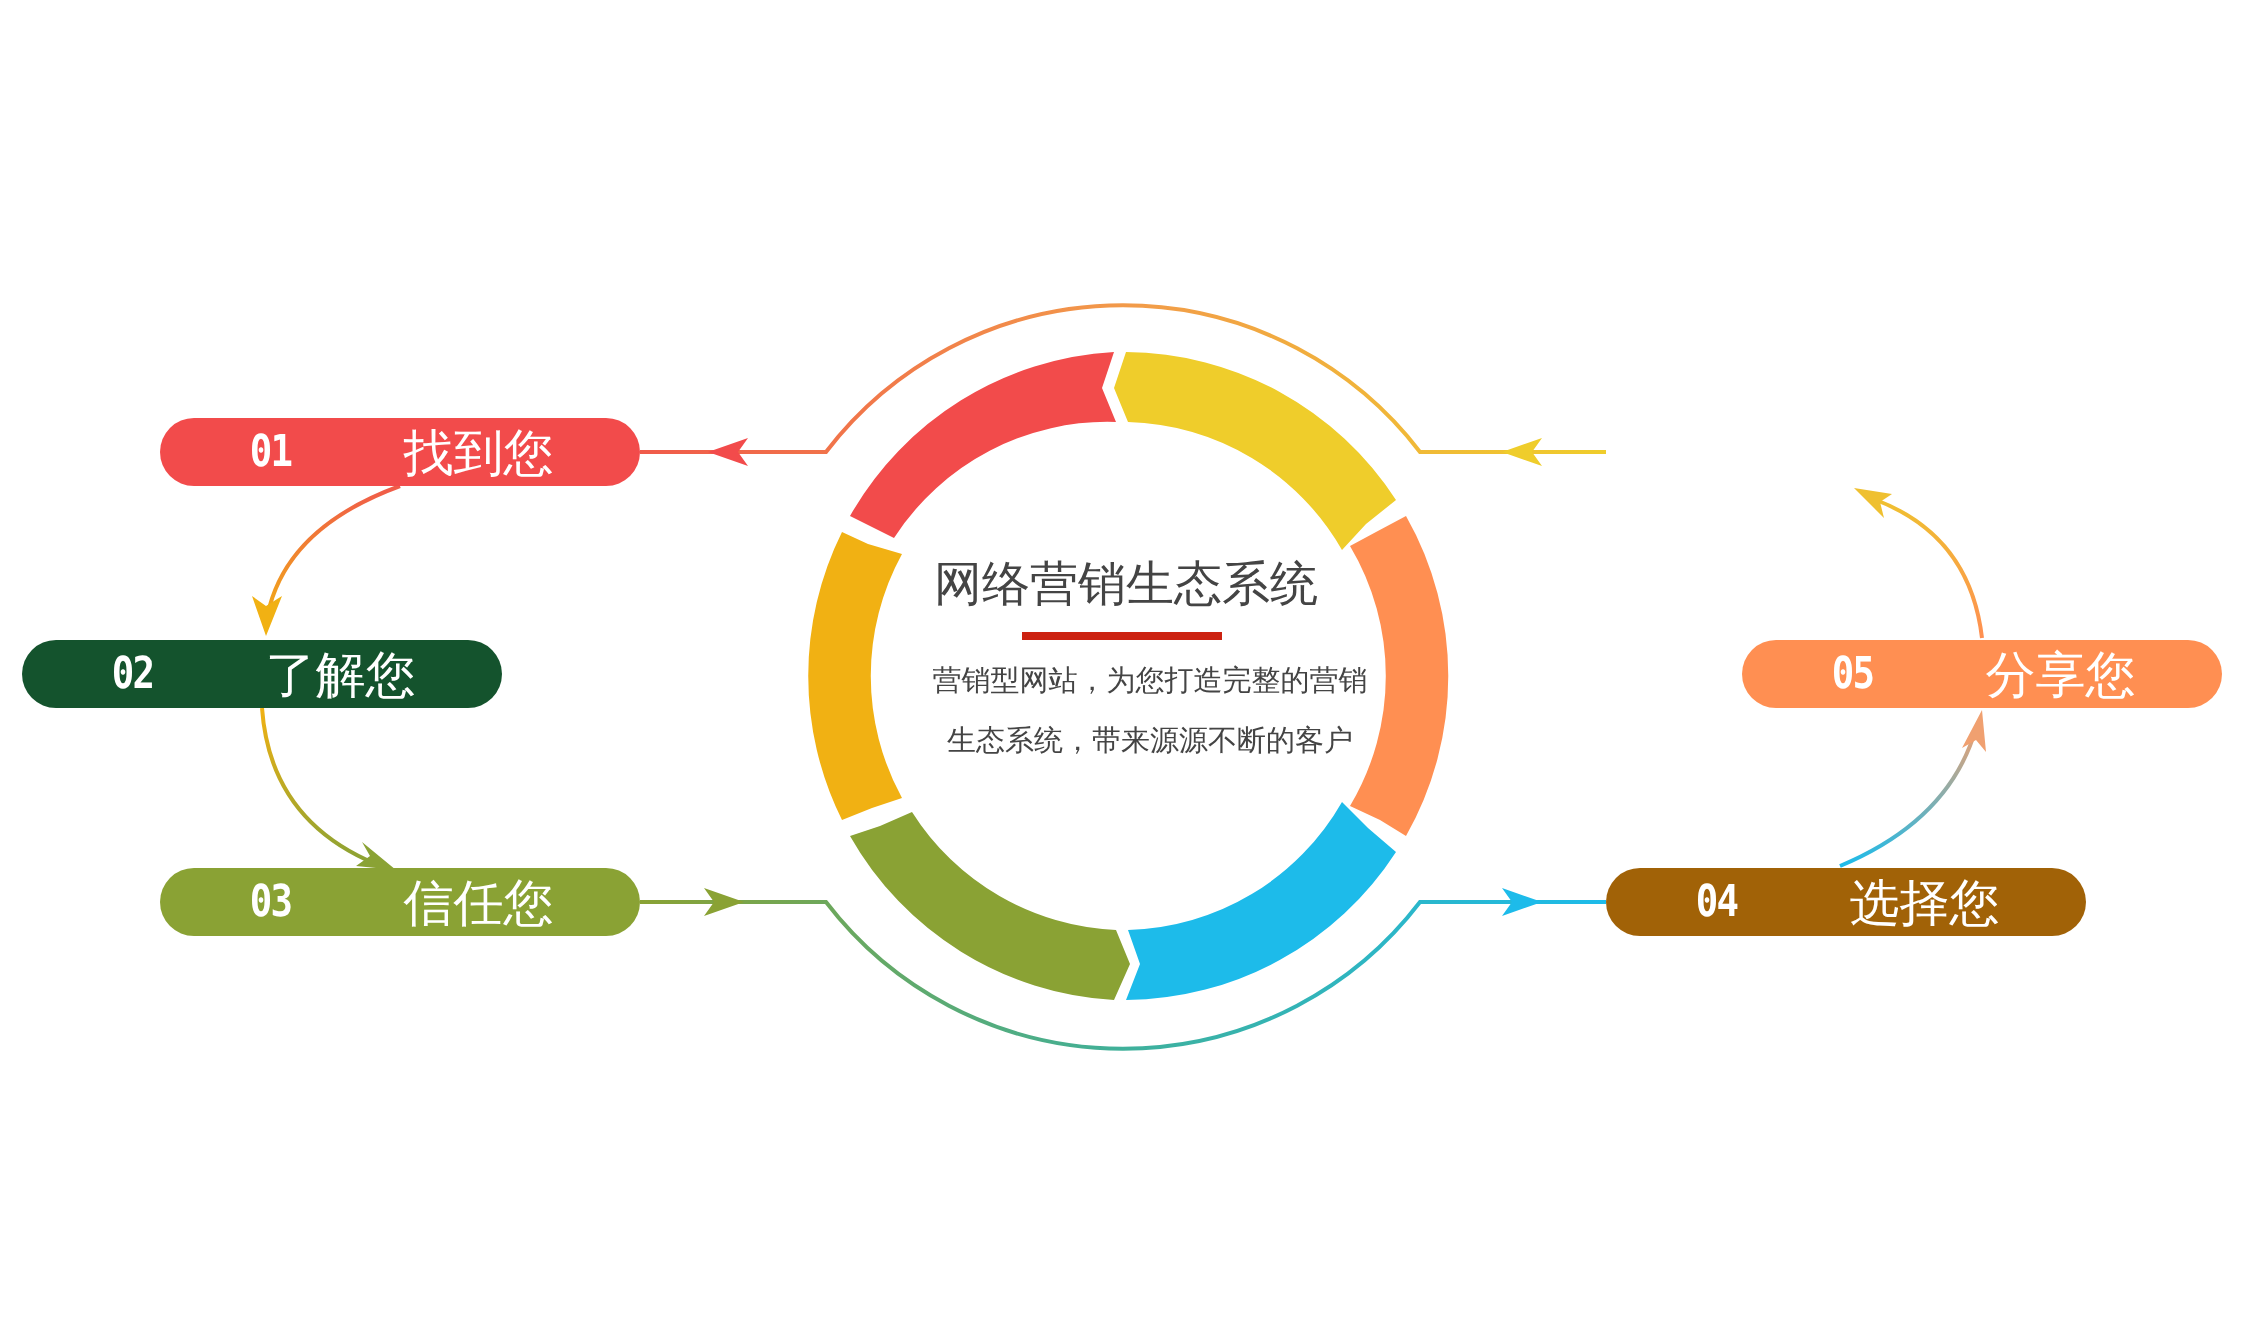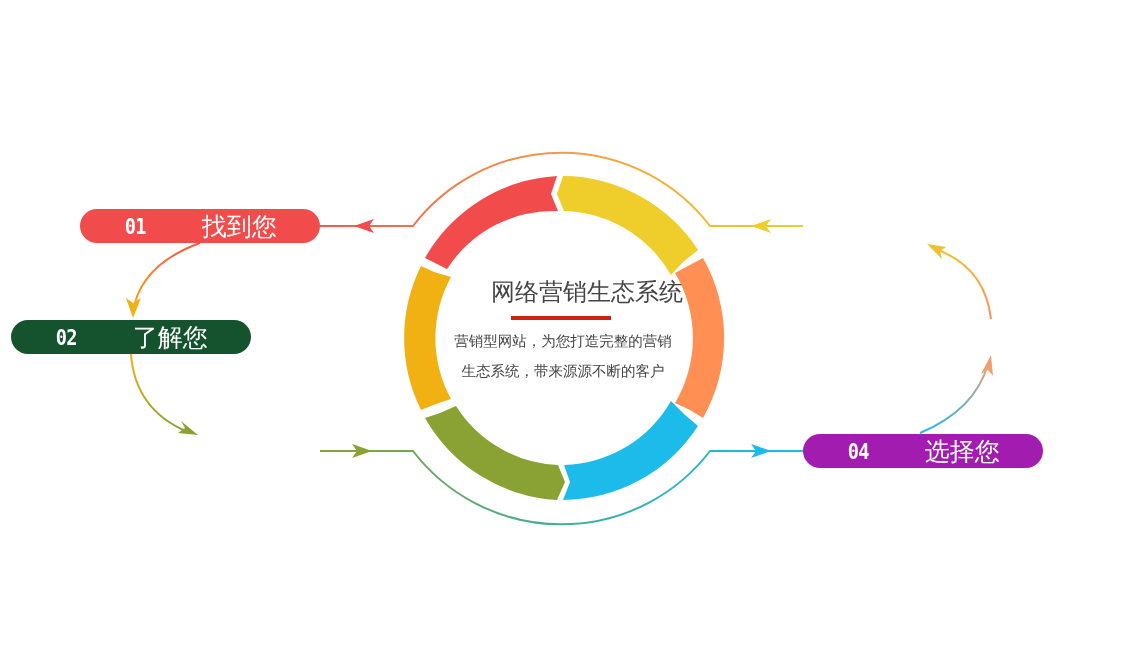--- a/index.html
+++ b/index.html
@@ -2,23 +2,23 @@
 <html><head>
 <meta charset="utf-8">
 <style>
   html, body { margin:0; padding:0; background:#ffffff; }
   body { width:1133px; height:662px; position:relative; overflow:hidden; font-family:"DejaVu Sans","Liberation Sans",sans-serif; }
   .stage { position:absolute; left:0; top:0; width:1133px; height:662px; }
   svg.diagram { position:absolute; left:0; top:0; }
   .pill { position:absolute; height:34px; border-radius:17px; color:#fff; display:flex; align-items:center; justify-content:center; box-sizing:border-box; white-space:nowrap;gap:48px; }
   .pill .num { font-family:"DejaVu Sans Mono","Liberation Mono",monospace; font-weight:bold; font-size:22px; letter-spacing:-1px; margin-right:6px; transform:scaleX(0.85); display:inline-block; }
   .pill .lbl { font-size:25px; font-family:"DejaVu Sans","Liberation Sans",sans-serif; }
-  .center-title { position:absolute; left:443px; top:276px; width:240px; text-align:right; font-size:24px; color:#444; }
+  .center-title { position:absolute; left:443px; top:276px; width:240px; text-align:center; font-size:24px; color:#444; }
   .center-rule { position:absolute; left:511px; top:316px; width:100px; height:4px; background:#cc2211; }
-  .center-desc { position:absolute; left:448px; top:326px; width:230px; text-align:center; font-size:14.5px; line-height:30px; color:#444; }
+  .center-desc { position:absolute; left:460px; top:326px; width:230px; text-align:center; font-size:14.5px; line-height:30px; color:#444; }
 </style>
 </head>
 <body>
 
 <div class="stage">
 
   <svg class="diagram" width="1133" height="662" viewBox="0 0 1133 662">
     <defs>
       <linearGradient id="gTop" x1="0" y1="0" x2="1" y2="0">
         <stop offset="0" stop-color="#f05a4a"></stop>
@@ -95,21 +95,29 @@
   <div class="pill" style="left:80px; top:209px; width:240px; background:#f24b4b;">
     <span class="num">01</span>
     <span class="lbl">找到您</span>
   </div>
 
   <div class="pill" style="left:11px; top:320px; width:240px; background:#14532d;">
     <span class="num">02</span>
     <span class="lbl">了解您</span>
   </div>
 
+  <div class="pill" style="left:80px; top:434px; width:240px; background:#8aa234;">
+    <span class="num">03</span>
+    <span class="lbl">信任您</span>
+  </div>
 
-  <div class="pill" style="left:803px; top:434px; width:240px; background:#a21caf;">
+  <div class="pill" style="left:803px; top:434px; width:240px; background:#a16207;">
     <span class="num">04</span>
     <span class="lbl">选择您</span>
   </div>
 
+  <div class="pill" style="left:871px; top:320px; width:240px; background:#ff8f52;">
+    <span class="num">05</span>
+    <span class="lbl">分享您</span>
+  </div>
 
 
 </div>
 
 </body></html>

